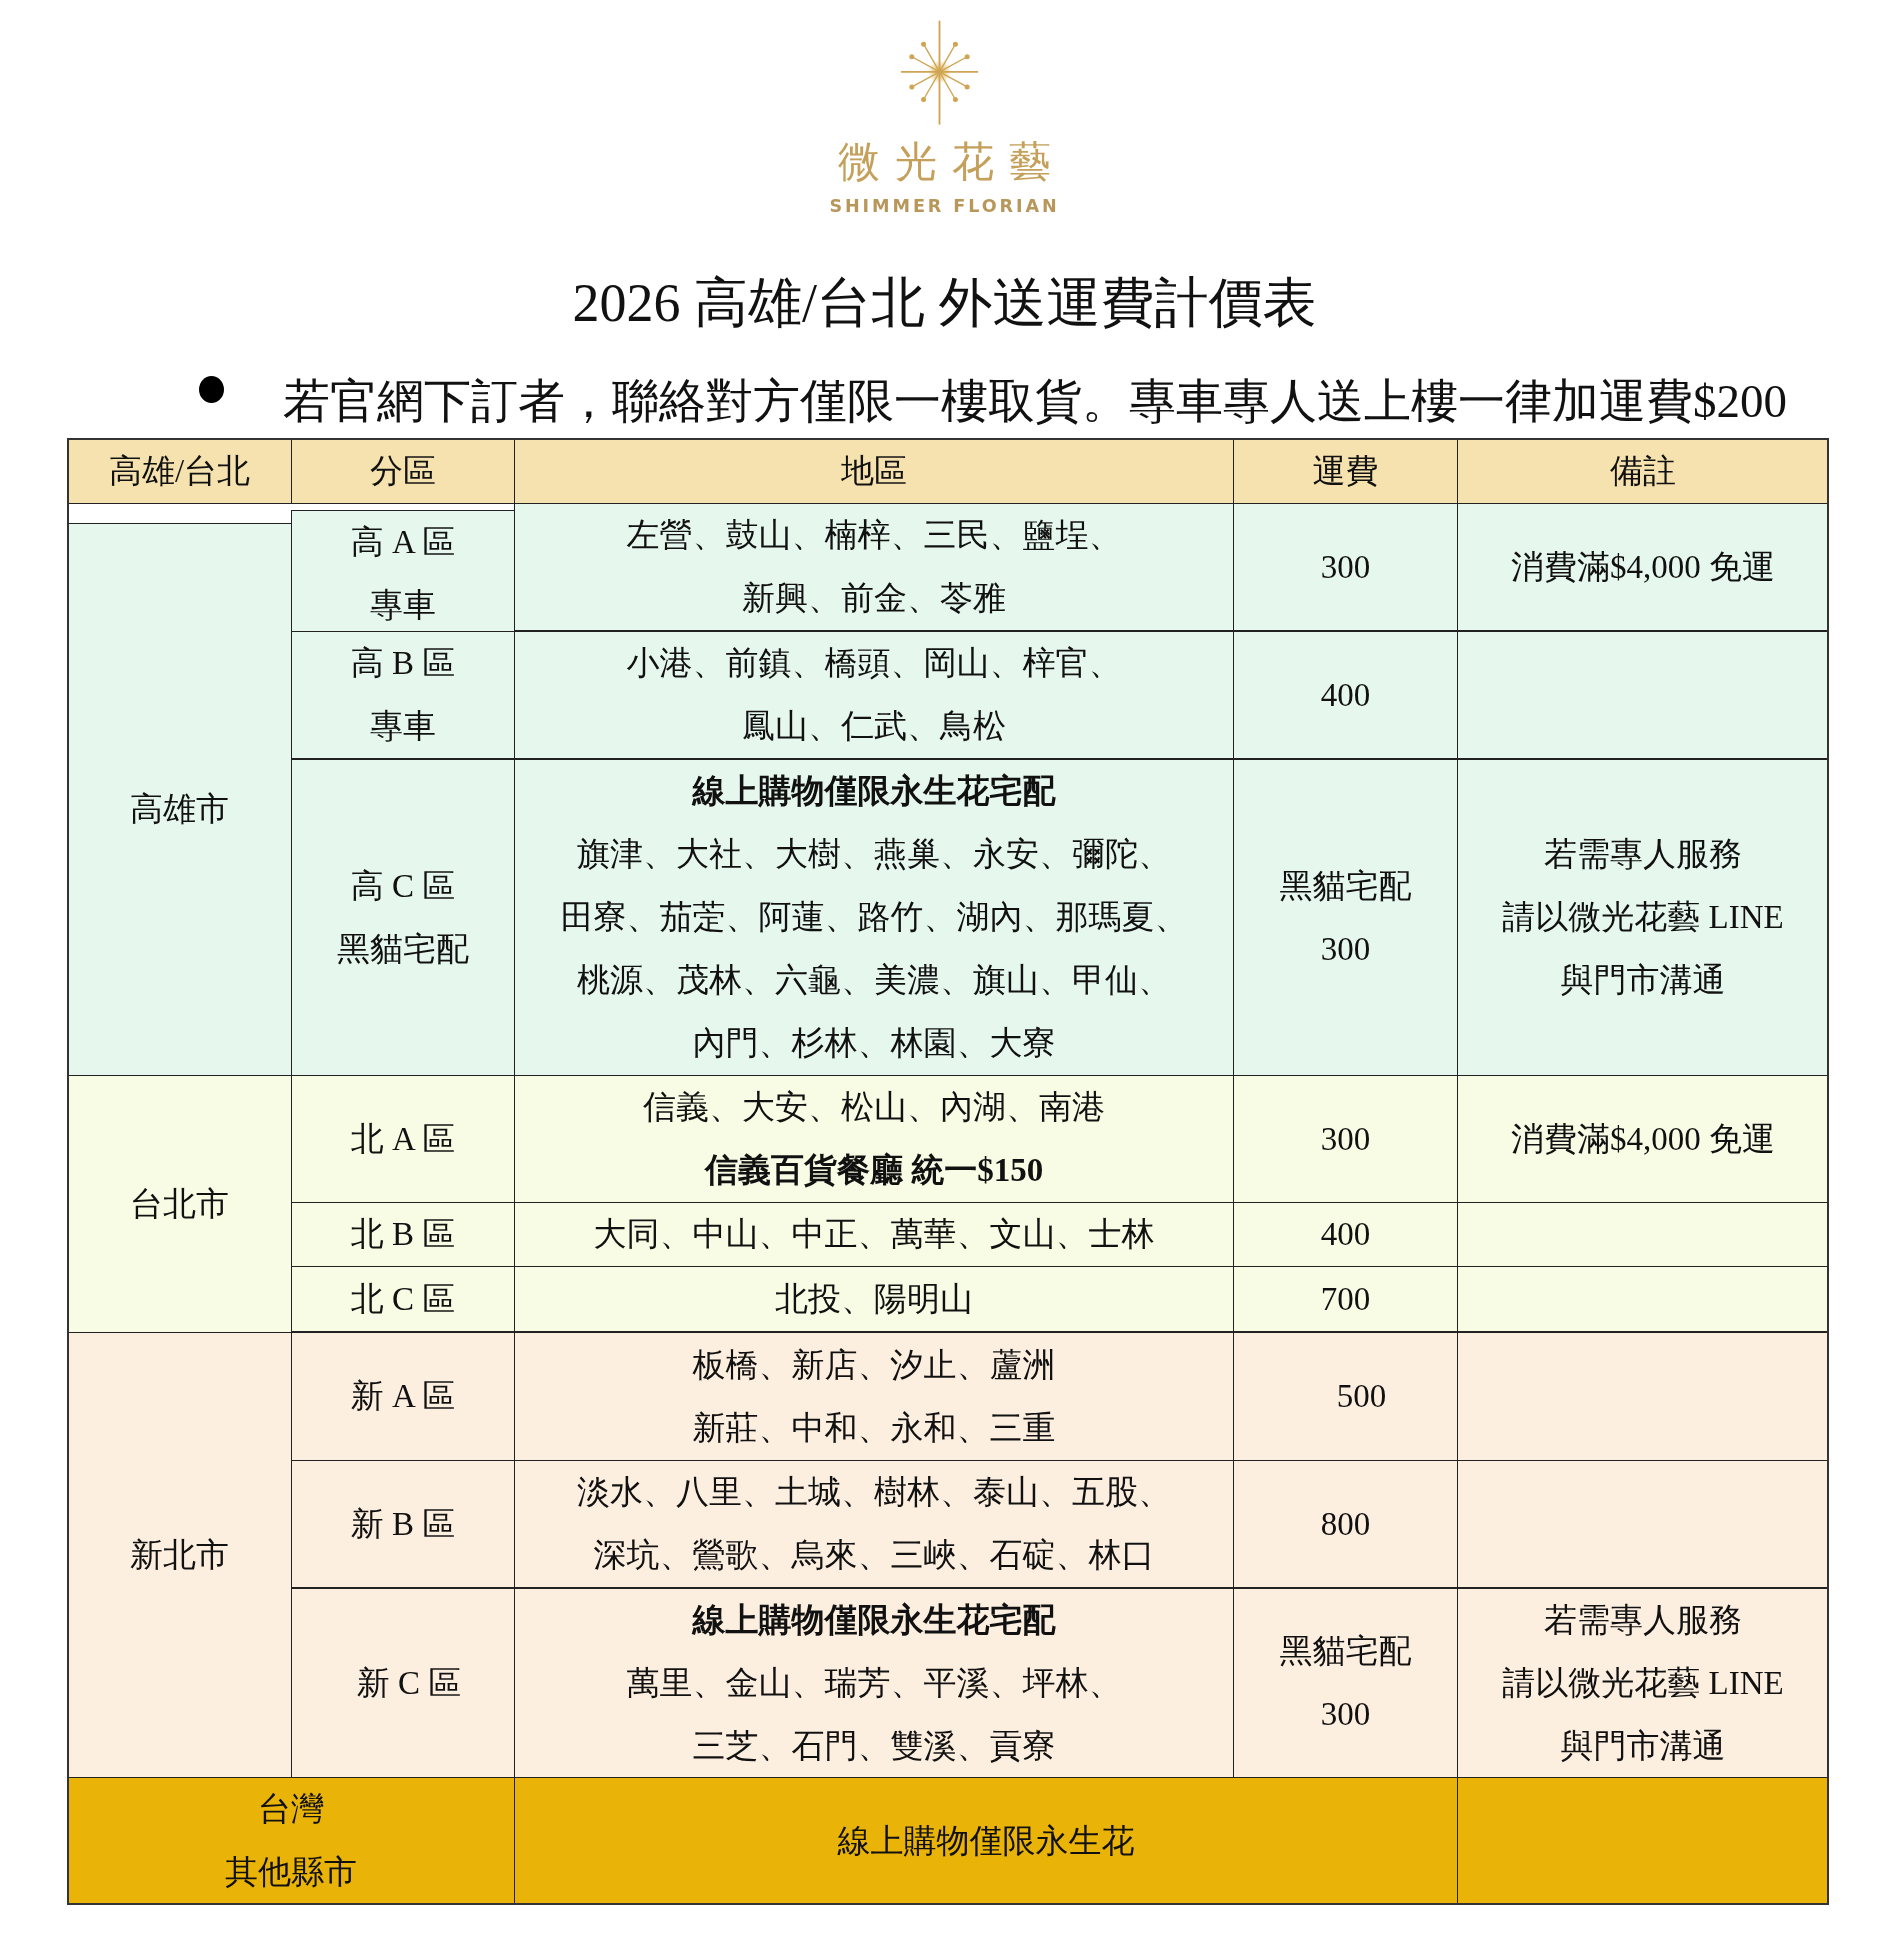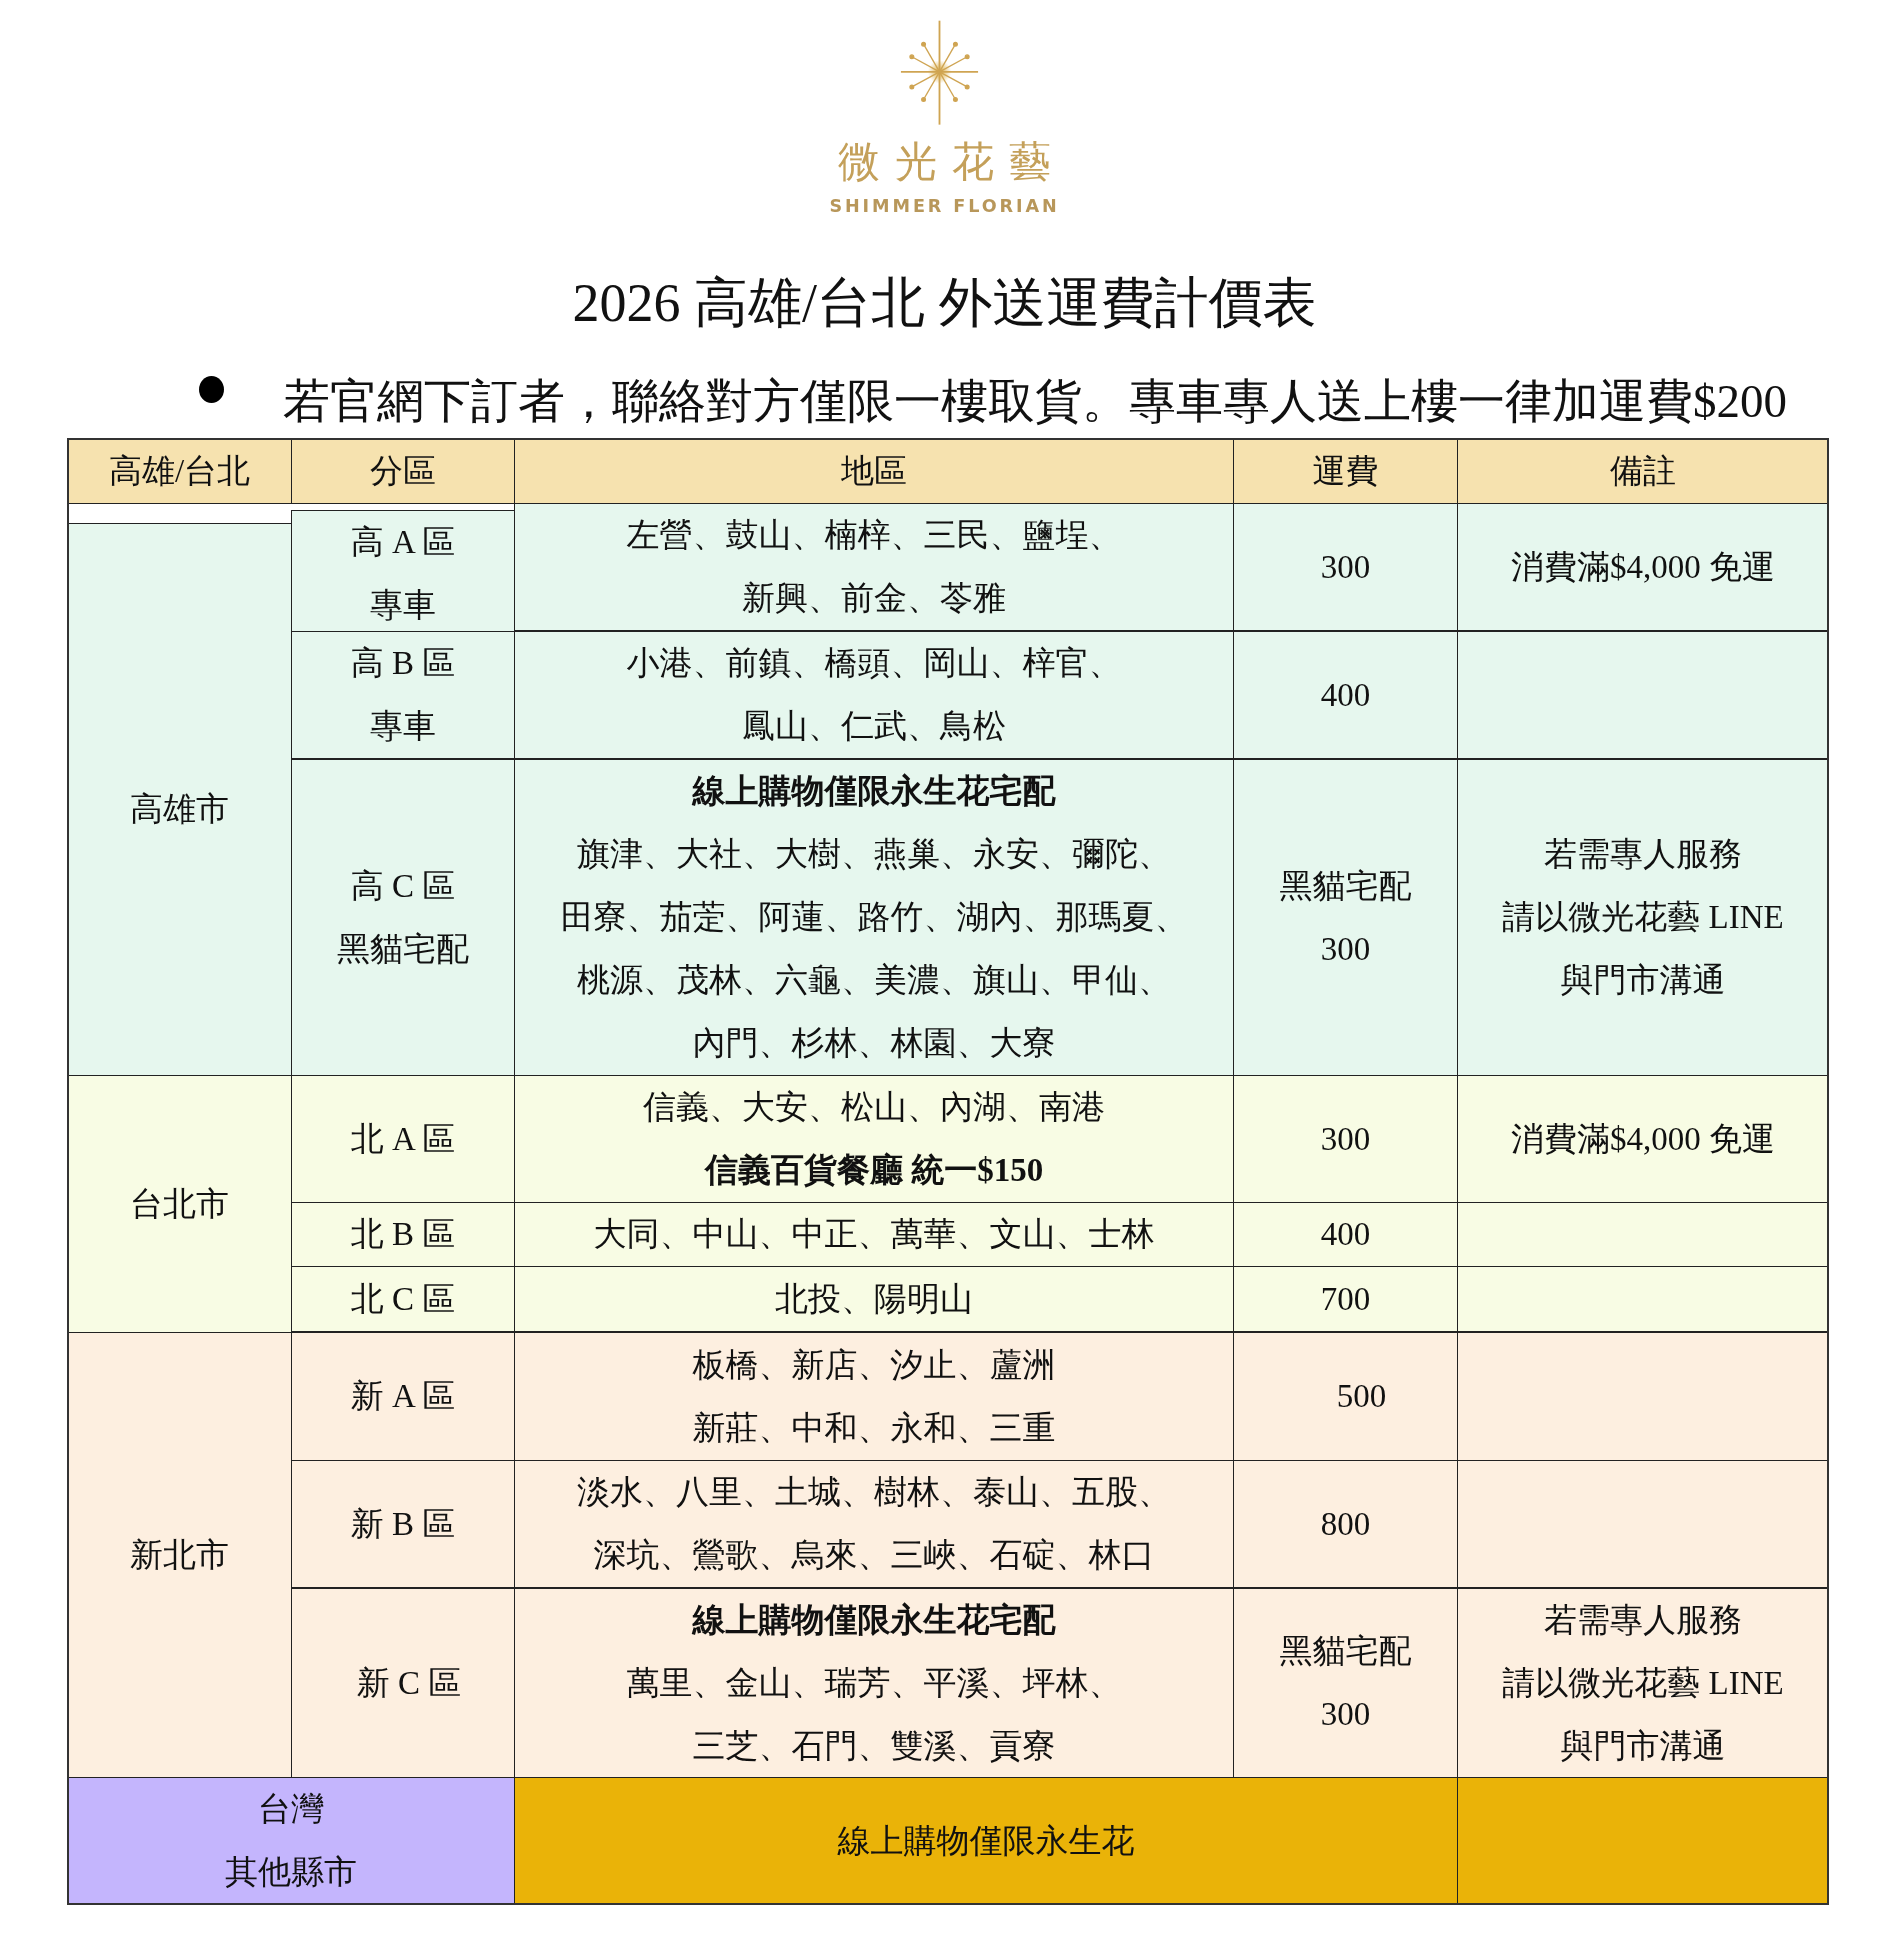--- a/index.html
+++ b/index.html
@@ -24,21 +24,21 @@
 
   .grid { position:absolute; left:67px; top:438px; width:1762px; height:1467px; }
   .cell { position:absolute; box-sizing:border-box; border:1.3px solid #222;
           display:flex; flex-direction:column; align-items:center; justify-content:center;
           text-align:center; font-size:33px; line-height:63px; }
   .cell .b { font-weight:bold; }
   .hdr { background:#F6E2AF; }
   .kh  { background:#E6F7EE; }
   .tp  { background:#F8FCE4; }
   .nt  { background:#FDEFE0; }
-  .ot  { background:#c4b5fd; }
+  .ot  { background:#eab308; }
   .wh  { background:#eab308; }
   .outer { position:absolute; left:67px; top:438px; width:1762px; height:1467px;
            border:2.5px solid #333; box-sizing:border-box; pointer-events:none; }
 </style>
 </head>
 <body>
 
 <div class="logo">
   <svg width="101" height="109" viewBox="0 0 120 130">
     <defs>

